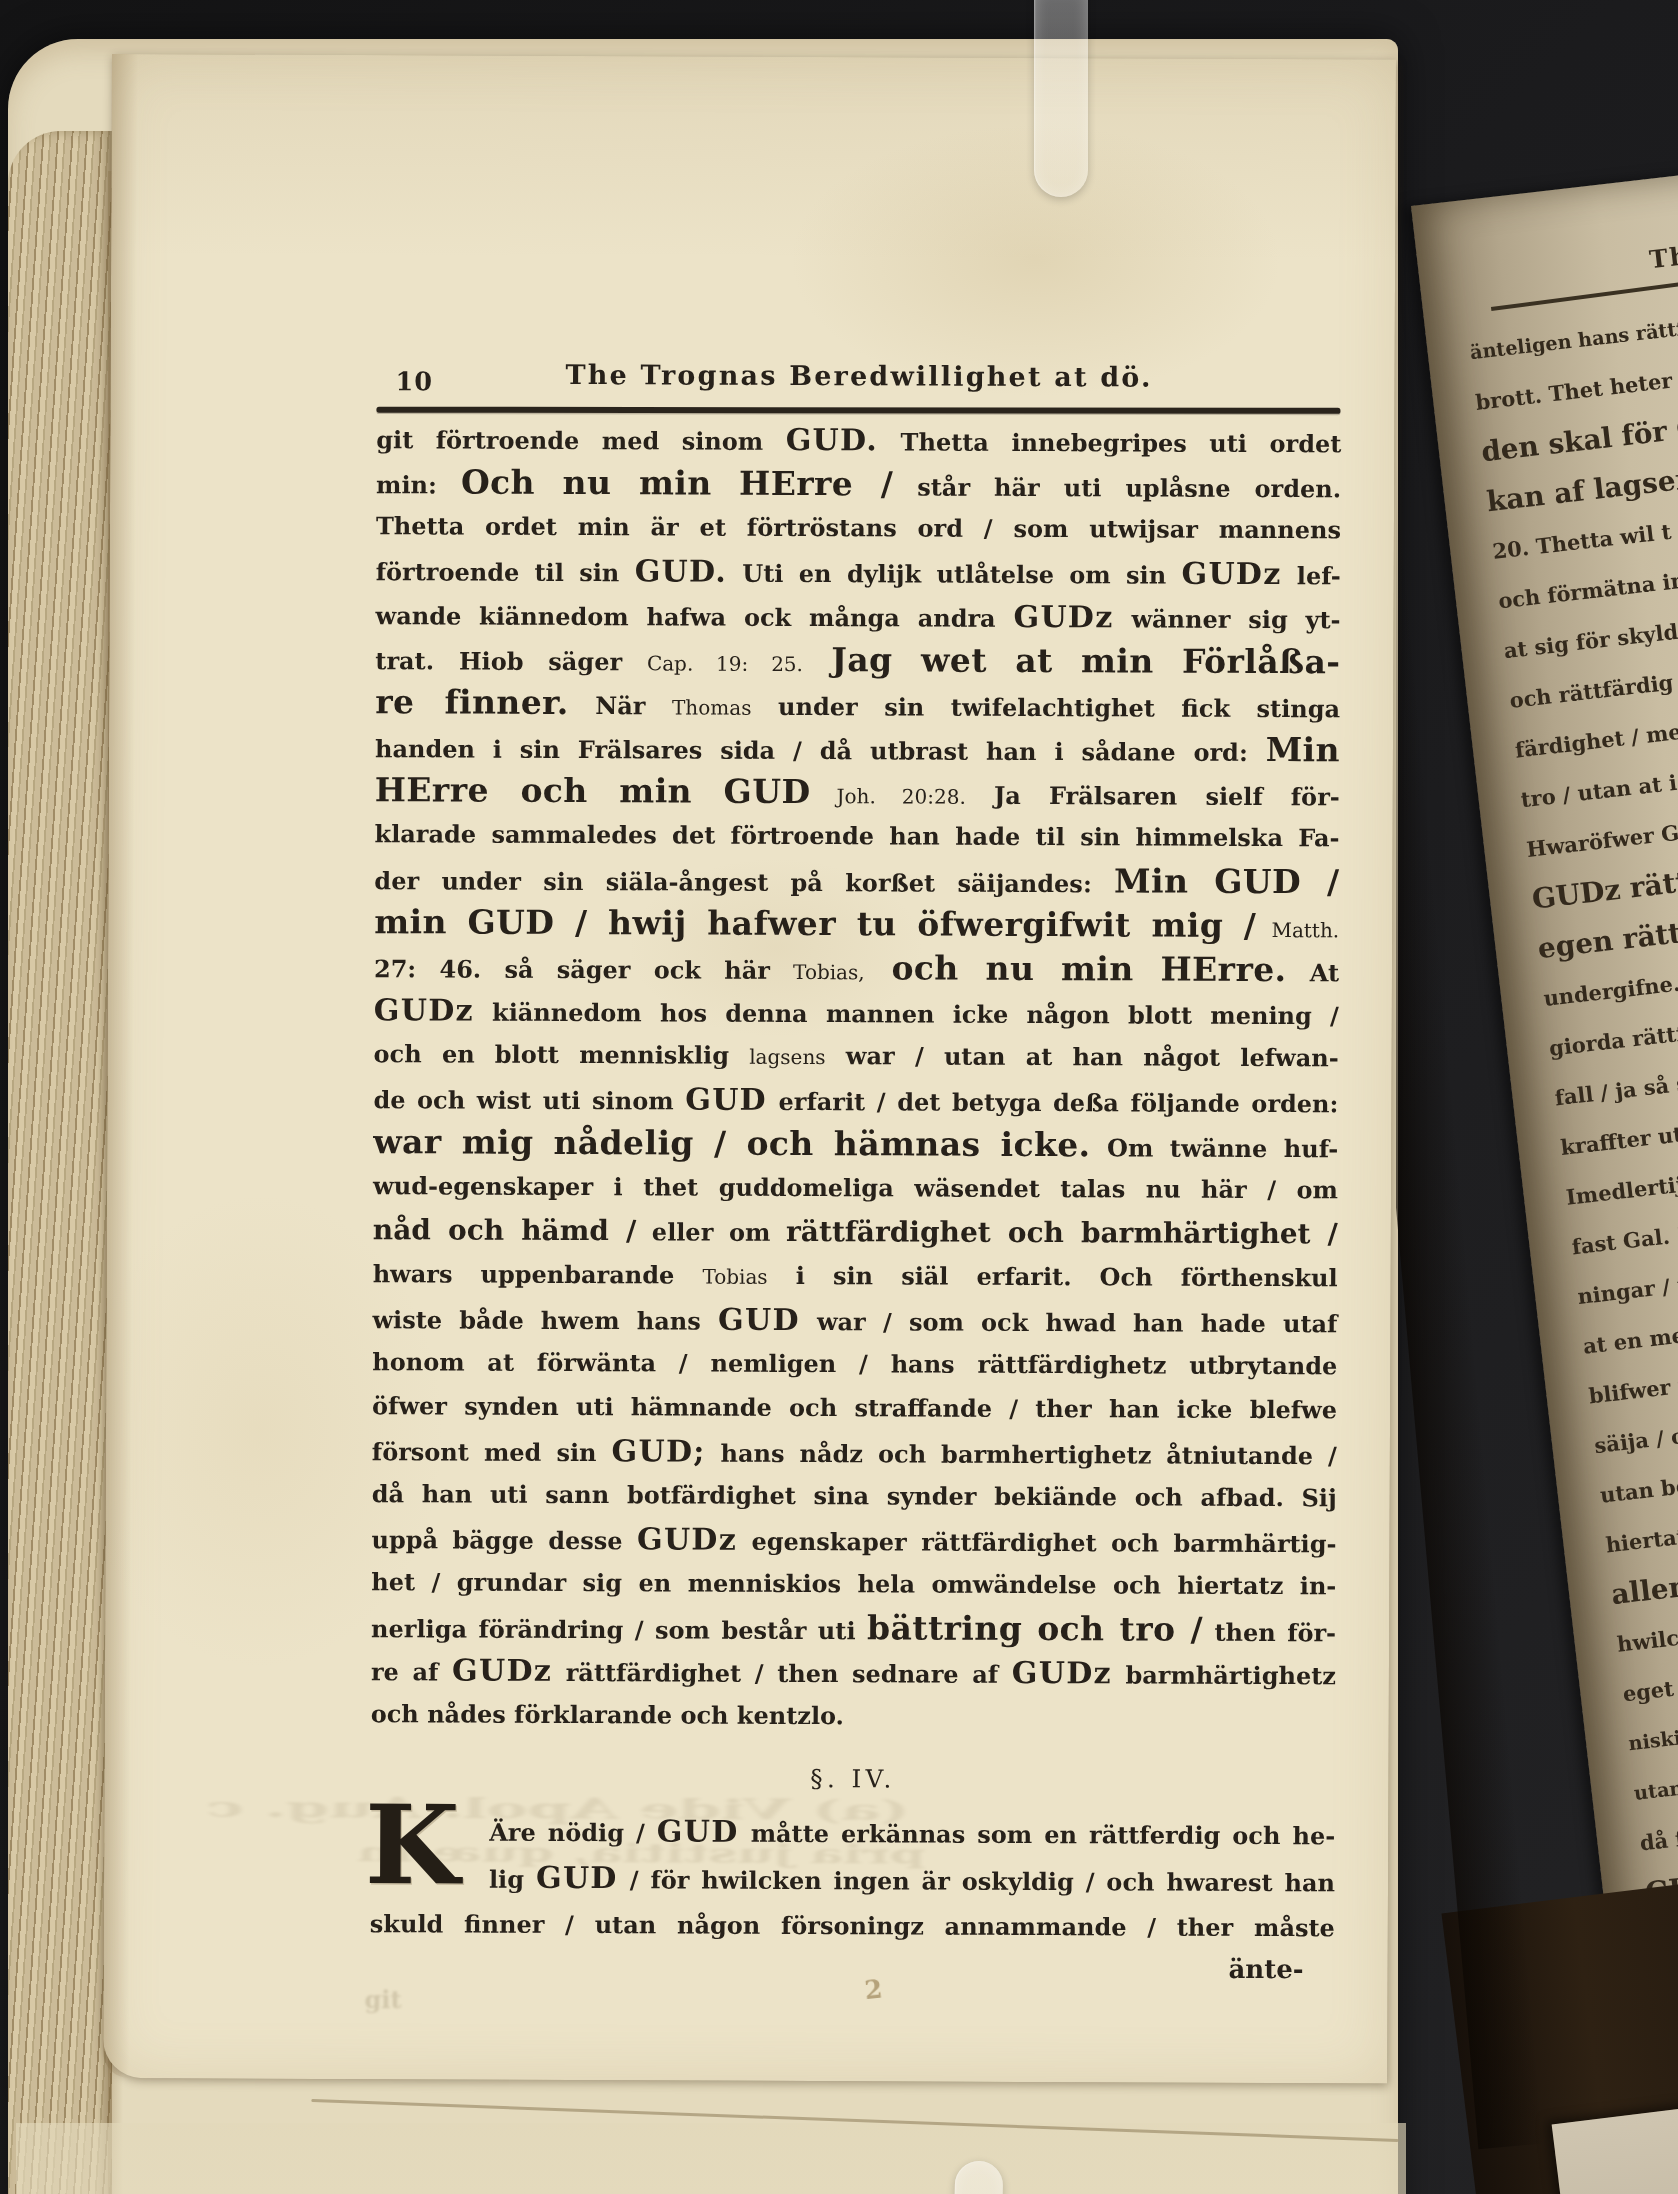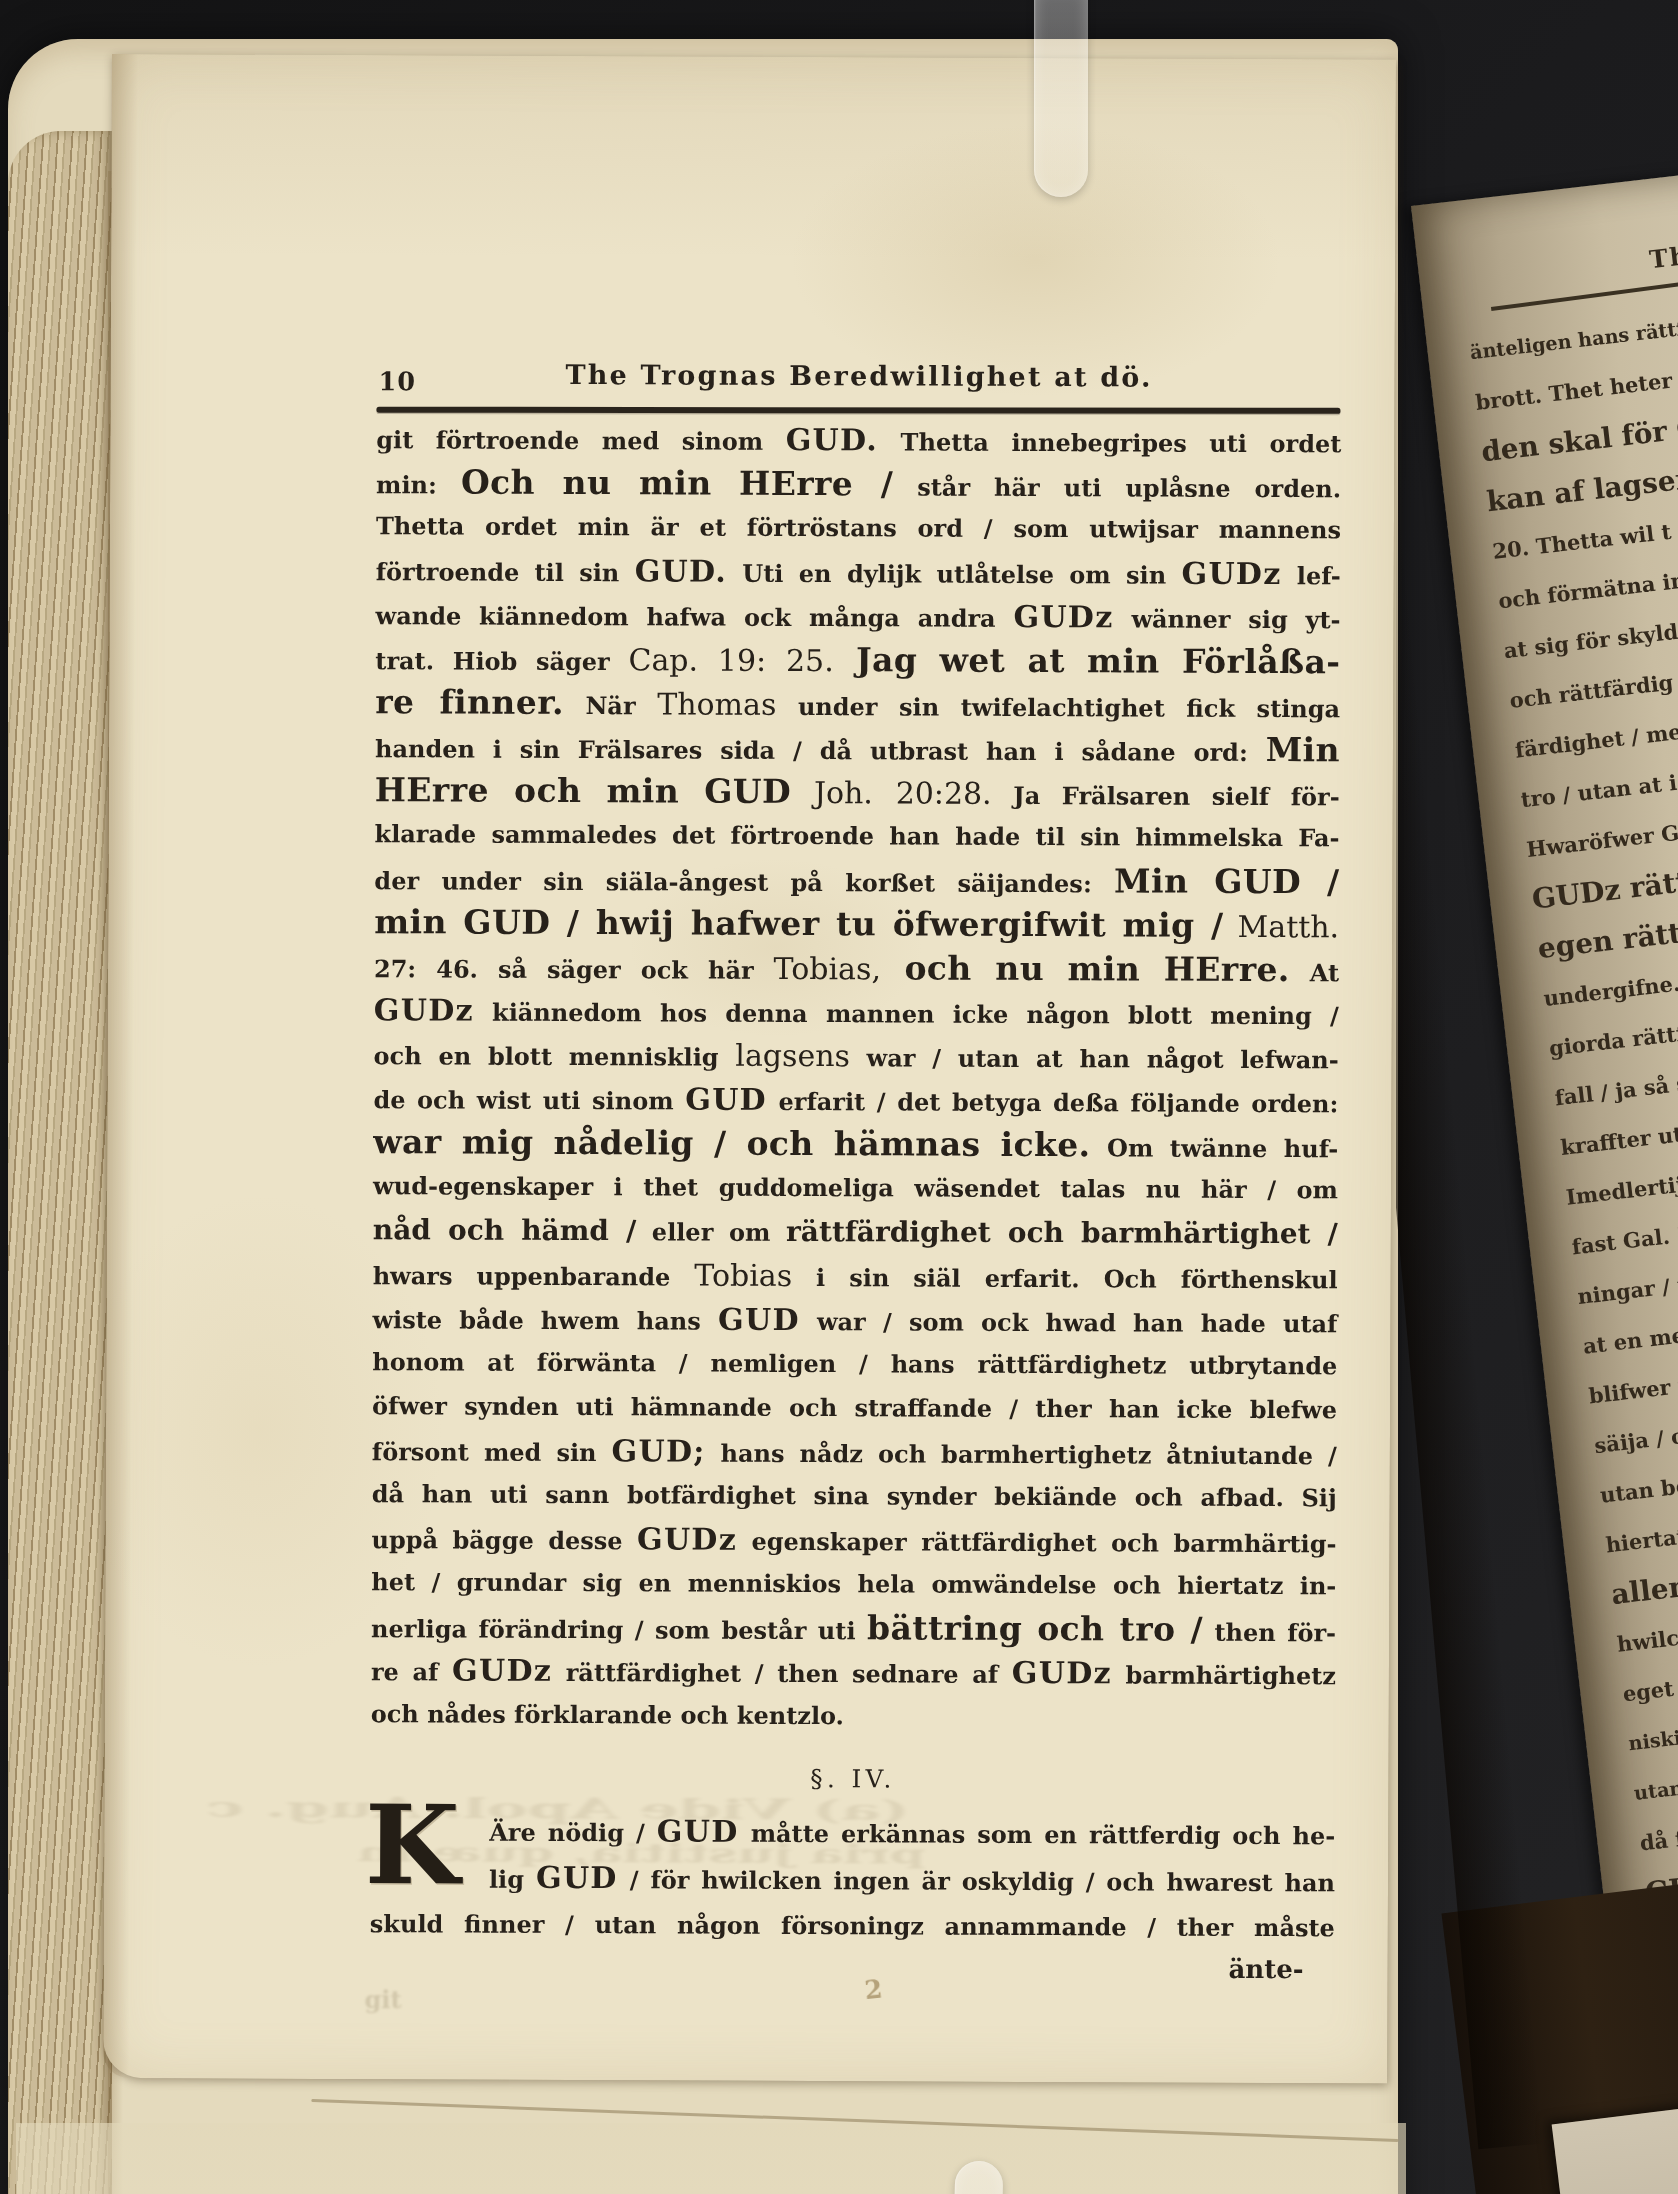--- a/index.html
+++ b/index.html
@@ -26,33 +26,33 @@
           linear-gradient(180deg, rgba(168,146,103,.14), rgba(168,146,103,0) 10%);
         border-bottom-left-radius:39px;
         box-shadow:0.9px 2.6px 9.7px rgba(60,45,20,.38), inset 0 0 57px rgba(165,140,90,.20);
         transform:rotate(.25deg);transform-origin:top left;color:#27211a;}
   .leaf-left-shade{position:absolute;left:0;top:0;width:26px;height:100%;
         background:linear-gradient(90deg,rgba(130,105,65,.30),rgba(130,105,65,0));
         border-bottom-left-radius:39px;}
   
   .textcol{position:absolute;left:266px;top:303px;width:965px;}
   .header-row{position:relative;height:37px;}
-  .page-number{position:absolute;left:2px;top:8px;font-size:25.5px;font-weight:700;letter-spacing:0.9px;}
+  .page-number{position:absolute;left:19px;top:8px;font-size:25.5px;font-weight:700;letter-spacing:0.9px;}
   .running-title{position:absolute;left:0;right:0;top:0;text-align:center;
         font-size:27px;font-weight:800;letter-spacing:2.2px;}
   .rule{height:5.7px;background:#2a241c;margin:9.7px 0.9px 6.1px 0;border-radius:2.6px;
         transform:rotate(-.18deg);box-shadow:0 1.3px 0 rgba(42,36,28,.25);}
   .line{position:relative;line-height:44px;height:44px;overflow:visible;
         text-align:justify;text-align-last:justify;}
   .line.short{text-align-last:left;}
   .seg-n{font-size:24px;font-weight:600;}
   .seg-b{font-size:33px;font-weight:800;letter-spacing:0.4px;}
   .seg-m{font-size:28px;font-weight:800;}
   .seg-g{font-size:30px;font-weight:800;letter-spacing:1.3px;}
-  .seg-r{font-size:30px;font-weight:400;}
+  .seg-r{font-size:20px;font-weight:400;}
   .bodytext{margin-top:4.4px;}
   .sec-heading{margin-top:25.5px;text-align:center;font-size:24.6px;font-weight:500;letter-spacing:4.4px;}
   .sec-par{position:relative;margin-top:15px;}
   .sec-par .line{line-height:47px;height:47px;}
   .sec-par .line.ind{padding-left:119px;}
   .drop-cap{position:absolute;left:-5.3px;top:-11.4px;font-size:109px;line-height:101px;
         font-weight:800;color:#241e16;text-shadow:1.3px 1.3px 0 rgba(90,70,40,.25);}
   .catch-line{margin-top:2.6px;text-align:right;padding-right:31px;
         font-size:26px;font-weight:800;}
   .signature-mark{position:absolute;left:761px;top:1917px;font-size:25.5px;font-weight:700;

